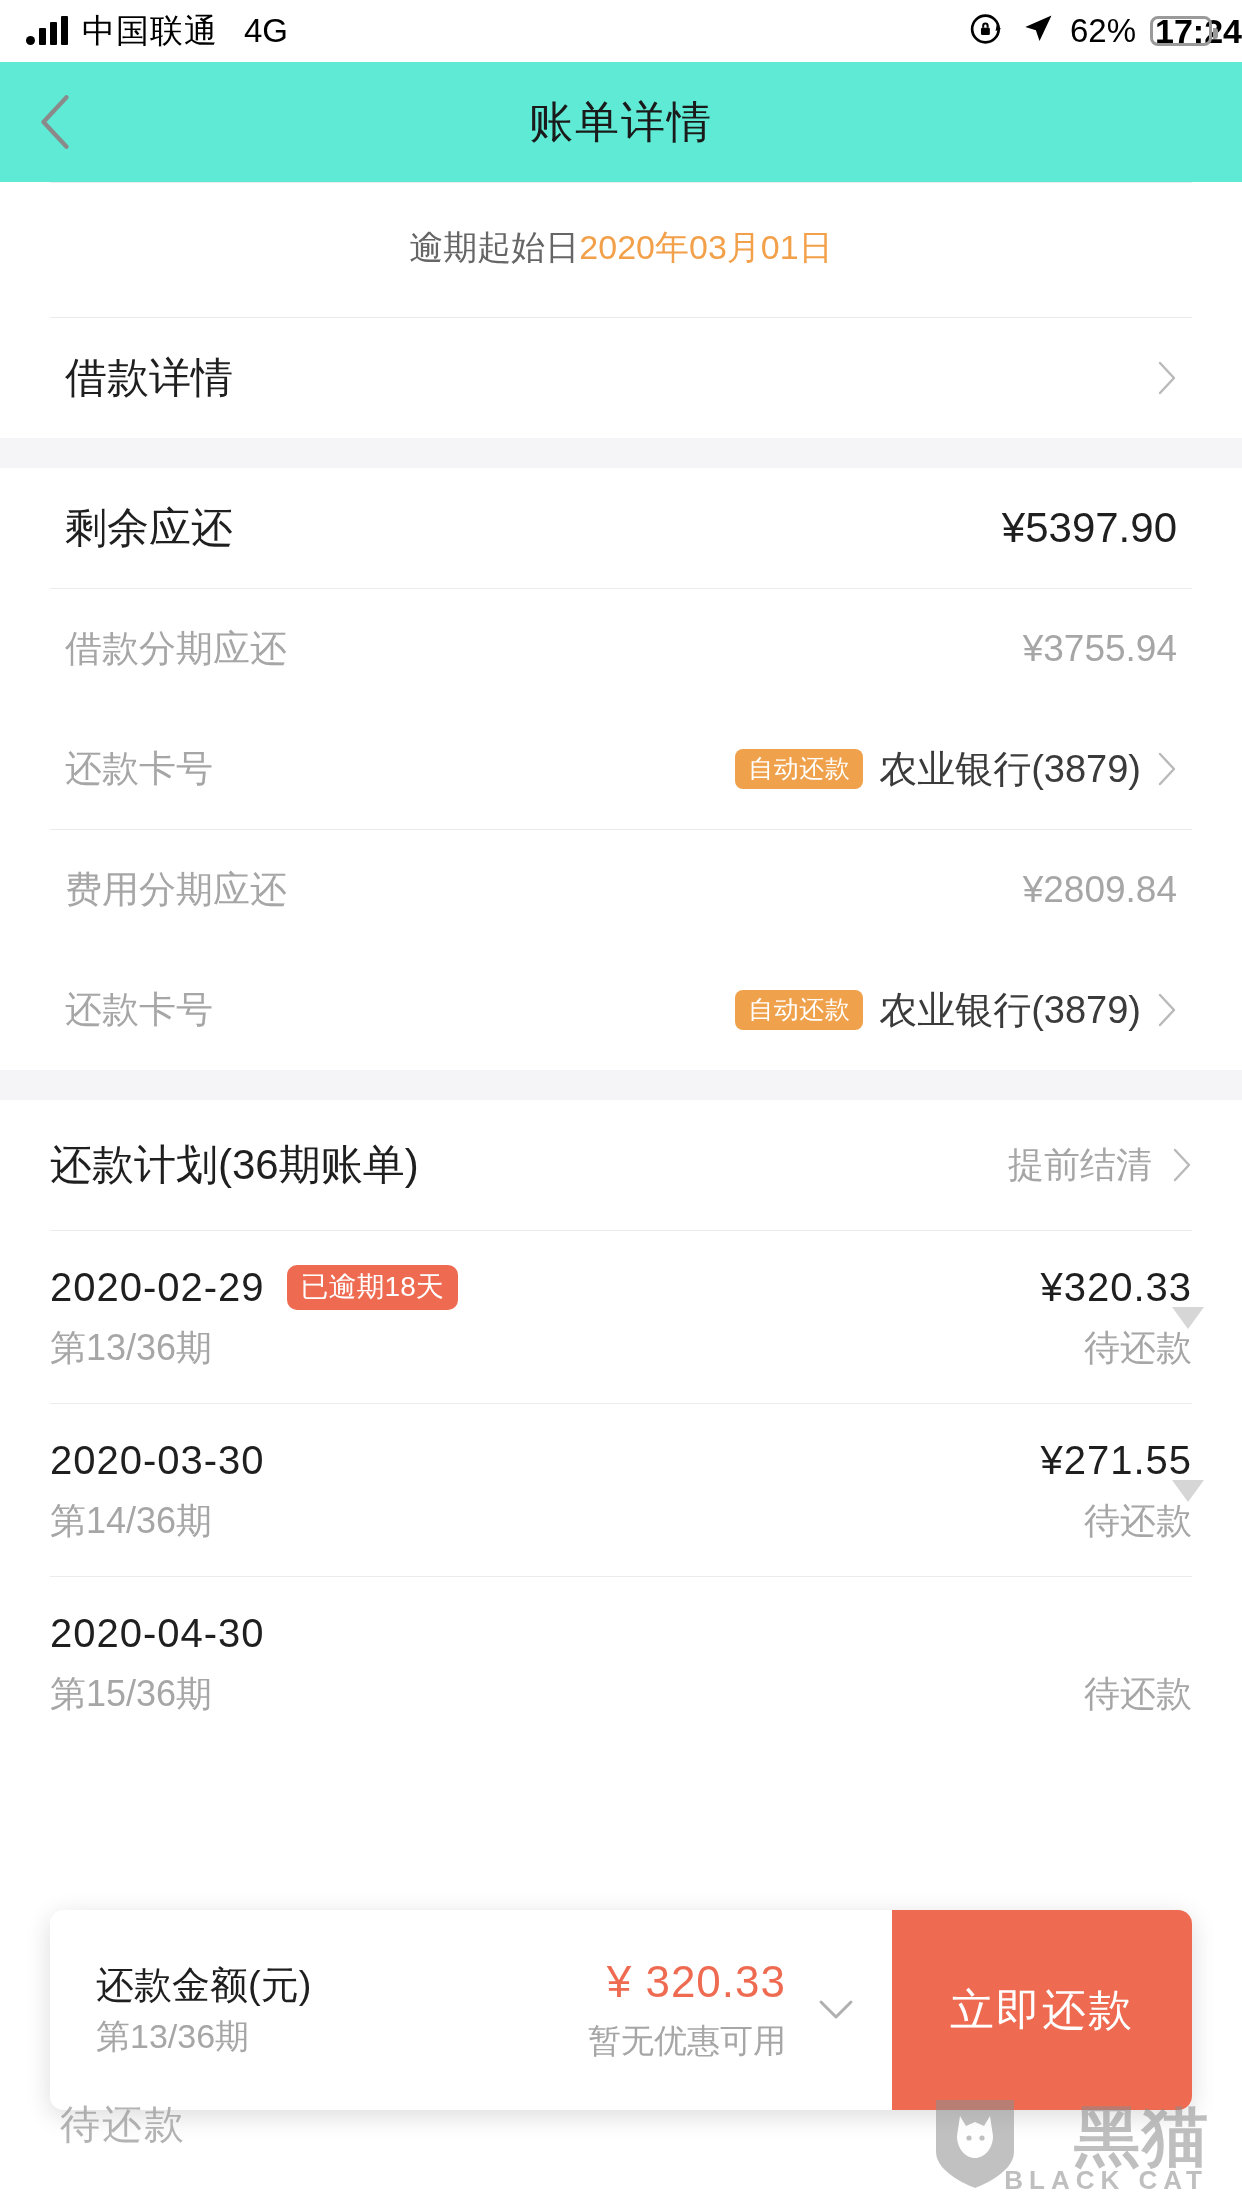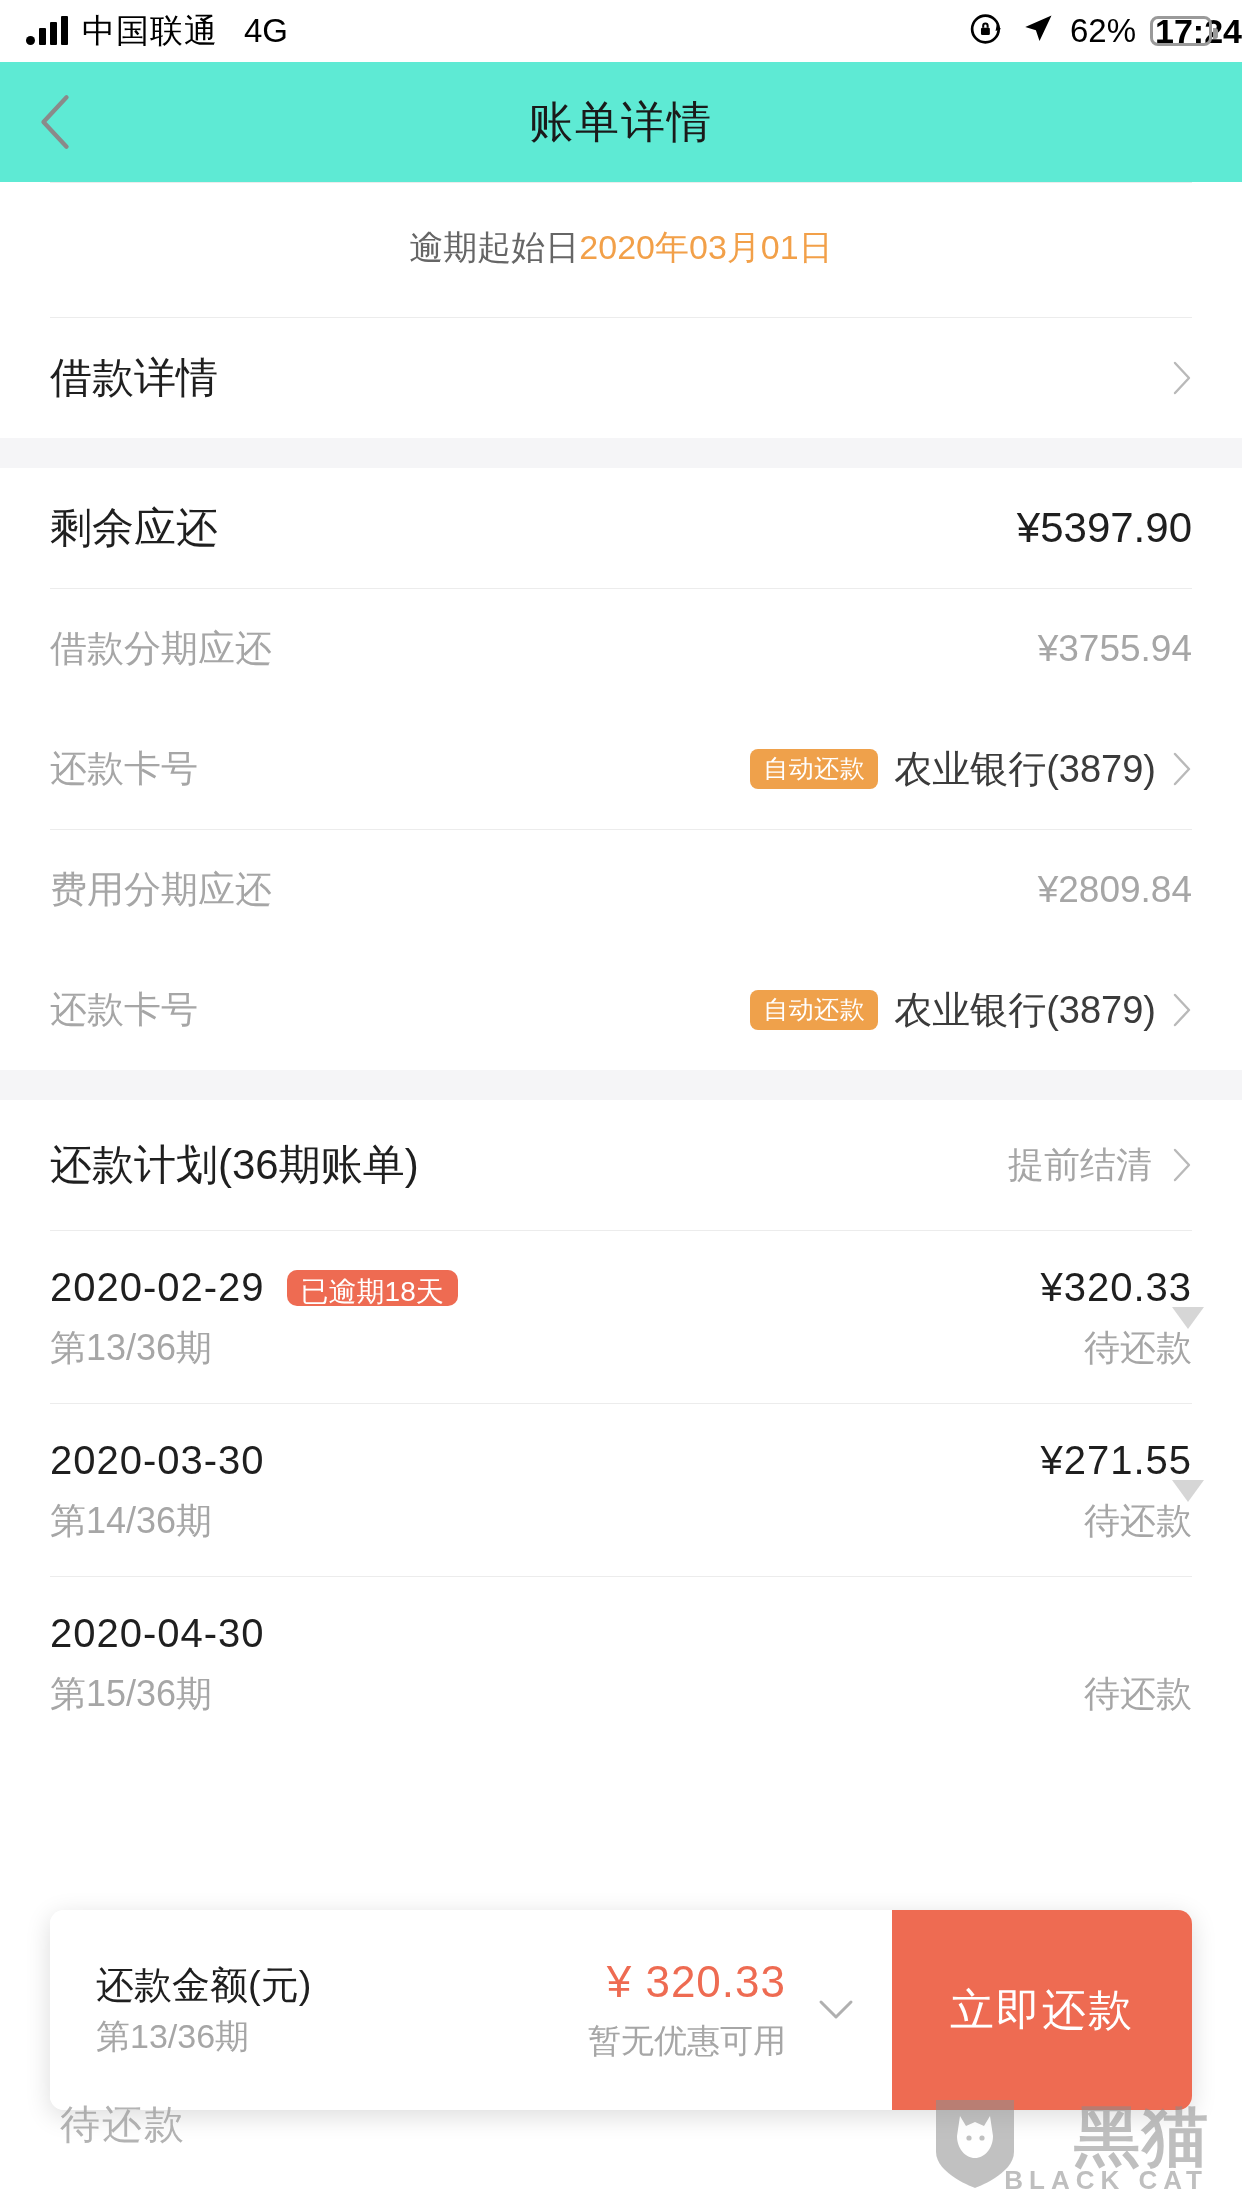--- a/index.html
+++ b/index.html
@@ -45,21 +45,21 @@
 
   
   .overdue-banner{ text-align:center; padding:42px 0 46px; font-size:34px; background:#fff;}
   .overdue-label{ color:#666; }
   .overdue-date{ color:#F2A049; }
 
   .hr{ height:1px; background:#ececec; margin:0 50px; }
   .band{ height:30px; background:#F5F5F7; }
 
   
-  .row{ display:flex; align-items:center; padding:0 50px; height:120px; background:#fff;}
+  .row{ display:flex; align-items:center; padding:0 65px; height:120px; background:#fff;}
   .row .label{ font-size:38px; color:#4a4a4a; }
   .row .right{ margin-left:auto; display:flex; align-items:center; gap:16px; }
   .row .value{ font-size:38px; color:#4a4a4a; }
   .chev{ width:20px; height:34px; flex:0 0 auto;}
   .chev svg{ width:20px; height:34px; display:block;}
 
   .row-main .label{ font-size:42px; color:#1f1f1f; }
   .row-main .value{ font-size:42px; color:#1f1f1f; }
   .row-sub .label{ font-size:37px; color:#a6a6a6; }
   .row-sub .value{ font-size:37px; color:#a6a6a6; }
@@ -73,21 +73,21 @@
   .plan-head{ display:flex; align-items:center; padding:0 50px; height:130px; background:#fff;}
   .plan-head .title{ font-size:42px; color:#1f1f1f;}
   .plan-head .right{ margin-left:auto; display:flex; align-items:center; gap:20px;}
   .plan-head .action{ font-size:36px; color:#a6a6a6;}
 
   
   .inst{ padding:34px 50px 30px; background:#fff; position:relative;}
   .inst-top{ display:flex; align-items:center;}
   .inst-date{ font-size:40px; color:#1f1f1f; letter-spacing:1px;}
   .late-badge{ margin-left:22px; background:#EE6B52; color:#fff; font-size:28px;
-               border-radius:10px; padding:8px 14px 0; line-height:1;}
+               border-radius:10px; padding:8px 14px 9px; line-height:1;}
   .inst-amt{ margin-left:auto; font-size:40px; color:#1f1f1f; letter-spacing:1px;}
   .inst-bot{ display:flex; align-items:center; margin-top:14px;}
   .inst-term{ font-size:36px; color:#a6a6a6;}
   .inst-status{ margin-left:auto; font-size:36px; color:#a6a6a6;}
   .inst-caret{ position:absolute; right:38px; top:50%; transform:translateY(-10px);
                width:0;height:0;border-left:16px solid transparent;
                border-right:16px solid transparent;border-top:22px solid #d6d6d6;}
 
   
   .floatbar{ position:absolute; left:50px; right:50px; bottom:98px; height:200px;

